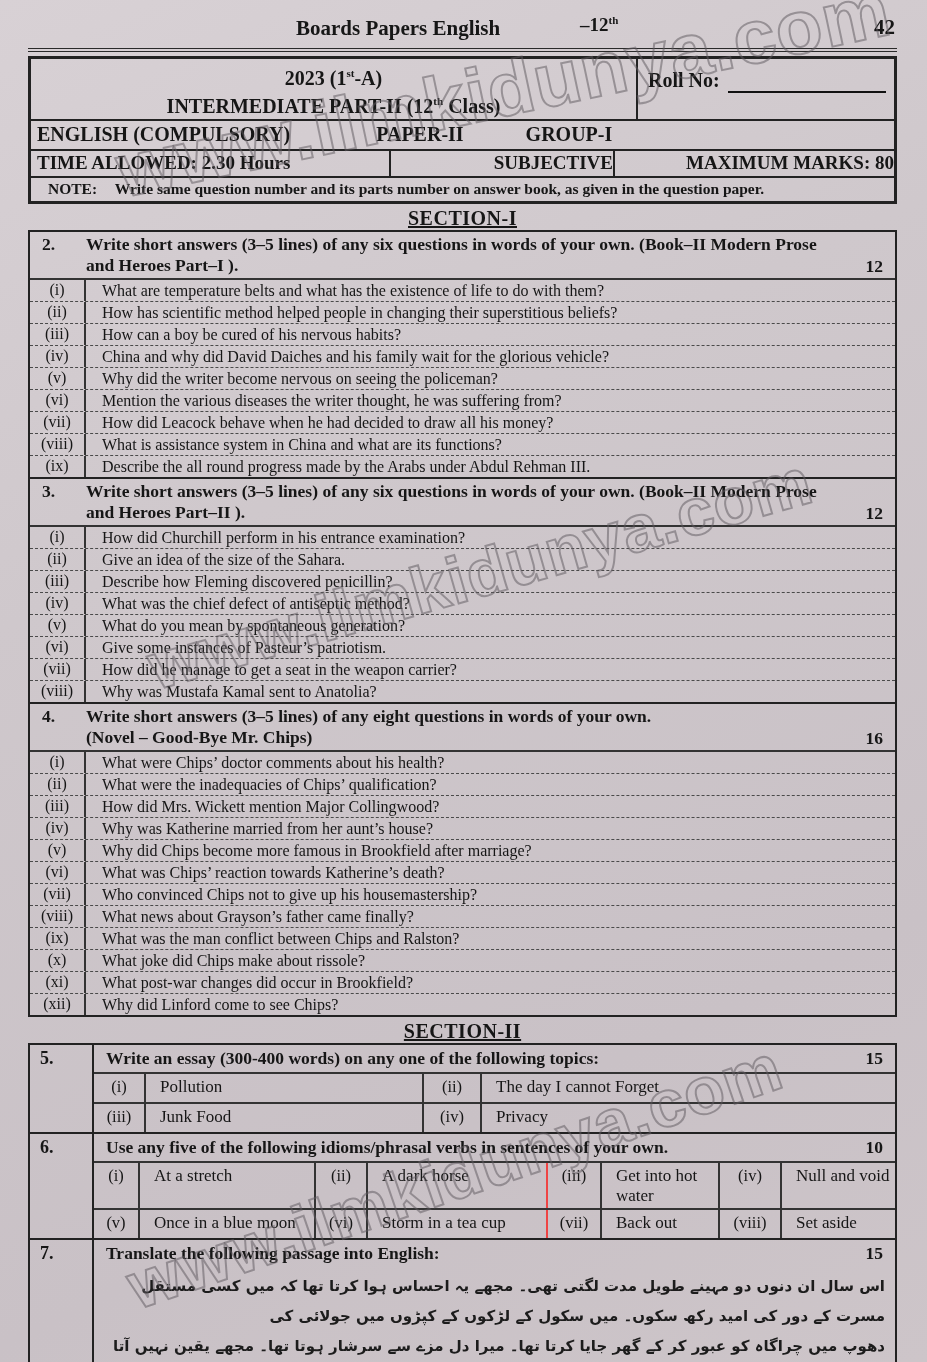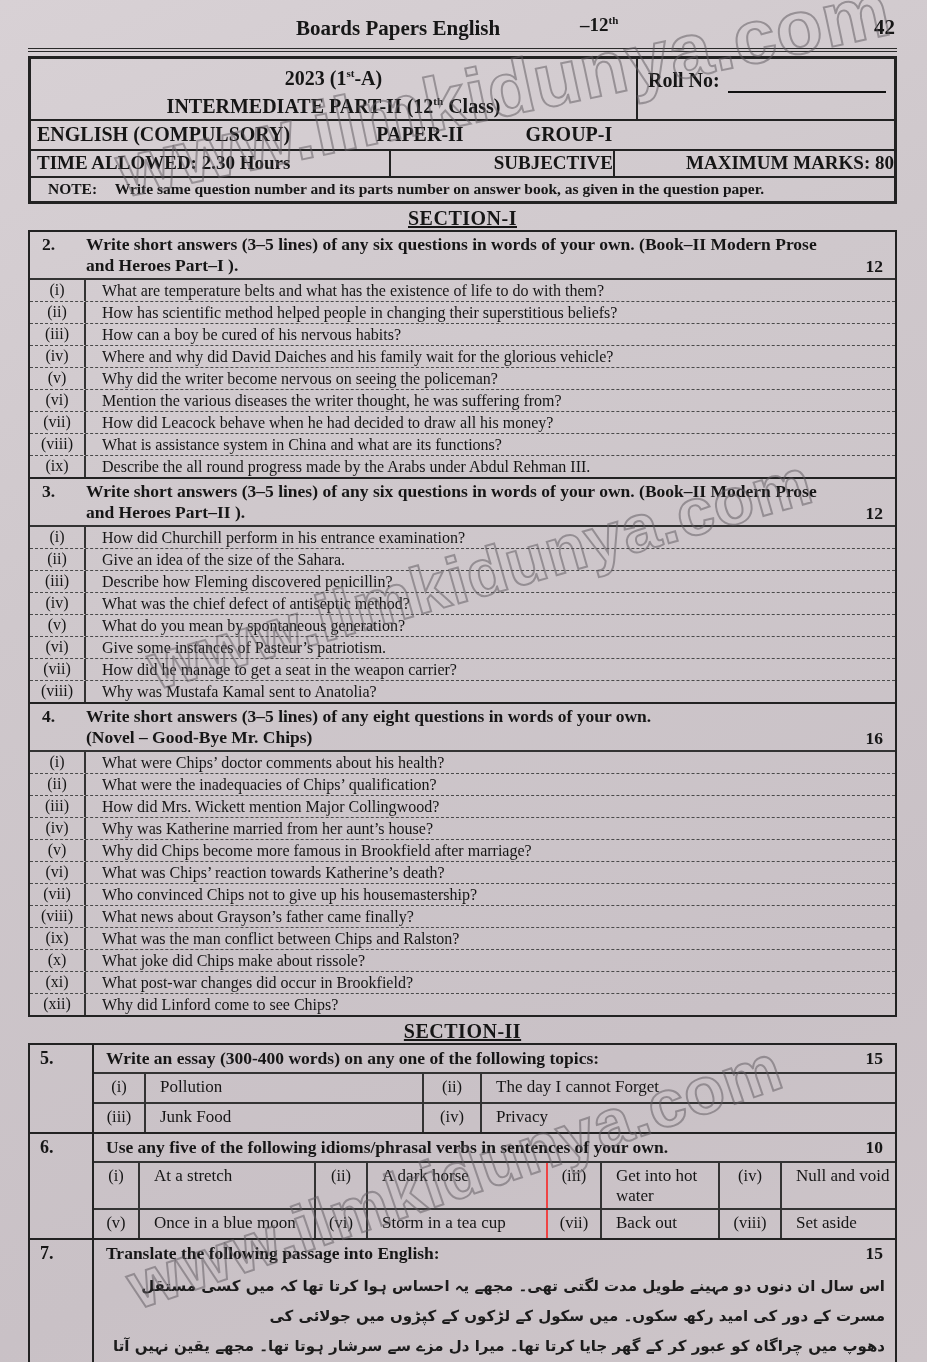--- a/index.html
+++ b/index.html
@@ -135,21 +135,21 @@
         <div class="irow">
           <div class="inum">(ii)</div>
           <div class="itext">How has scientific method helped people in changing their superstitious beliefs?</div>
         </div>
         <div class="irow">
           <div class="inum">(iii)</div>
           <div class="itext">How can a boy be cured of his nervous habits?</div>
         </div>
         <div class="irow">
           <div class="inum">(iv)</div>
-          <div class="itext">Where and why did David Daiches and his family wait for the glorious vehicle?</div>
+          <div class="itext">China and why did David Daiches and his family wait for the glorious vehicle?</div>
         </div>
         <div class="irow">
           <div class="inum">(v)</div>
           <div class="itext">Why did the writer become nervous on seeing the policeman?</div>
         </div>
         <div class="irow">
           <div class="inum">(vi)</div>
           <div class="itext">Mention the various diseases the writer thought, he was suffering from?</div>
         </div>
         <div class="irow">

